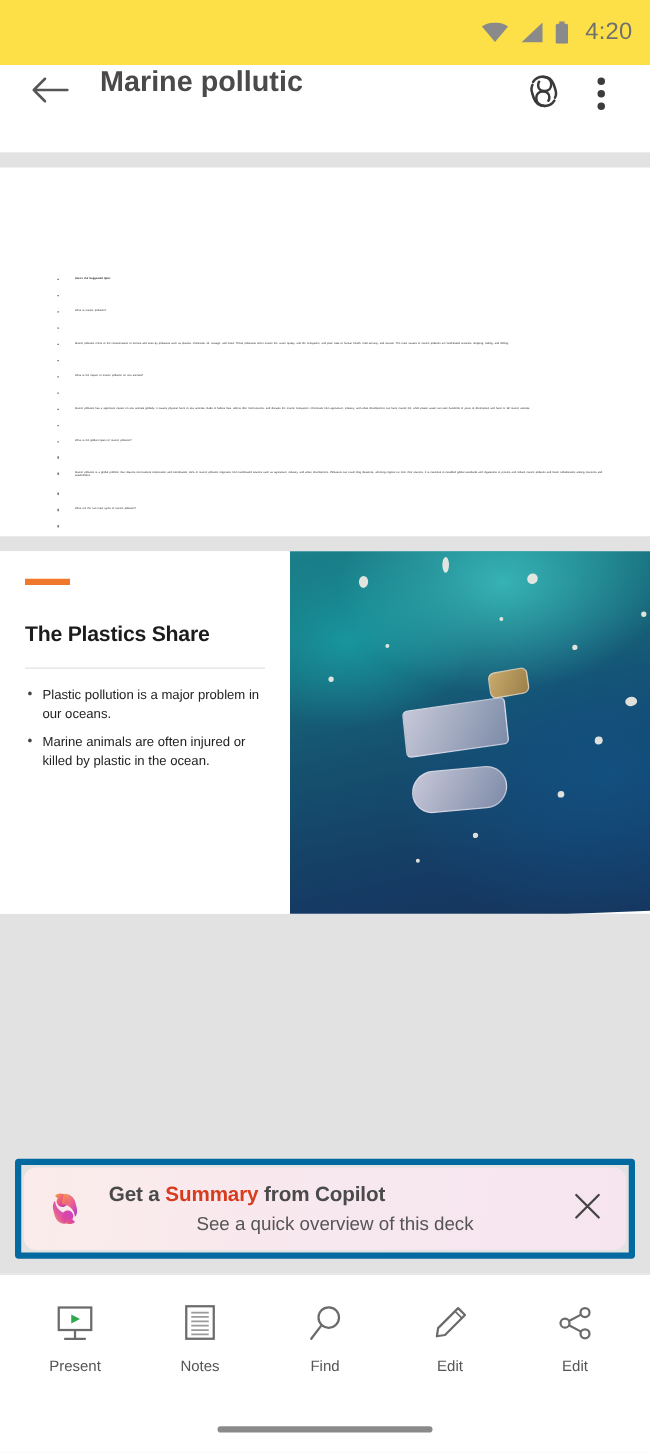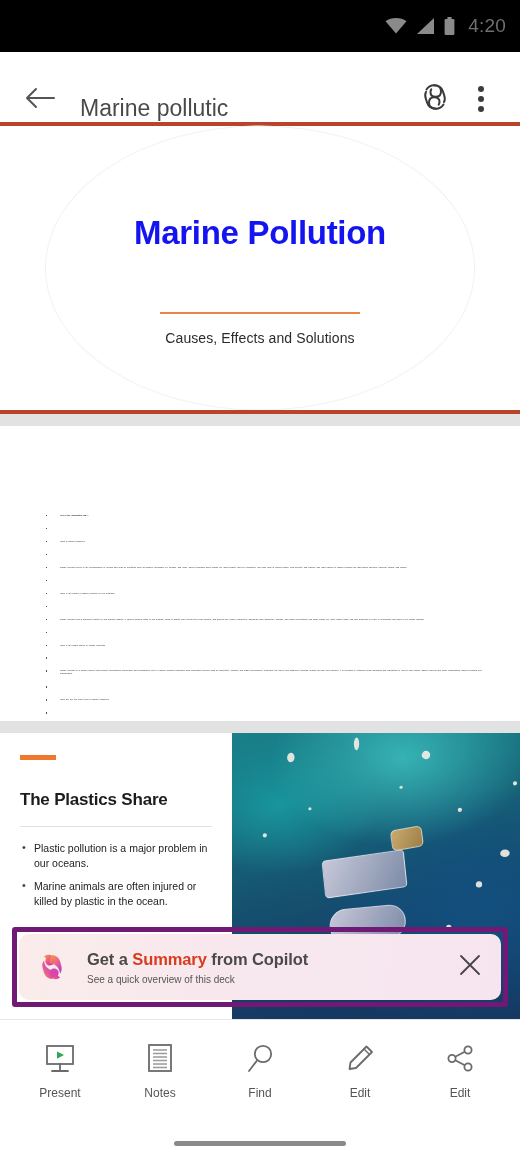--- a/index.html
+++ b/index.html
@@ -19,38 +19,39 @@
 
   
   .statusbar {
     height: 52px;
     flex: 0 0 52px;
     display: flex;
     align-items: center;
     justify-content: flex-end;
     padding-right: 14px;
     gap: 9px;
-    background: #000000;
+    background: #fde047;
   }
   .sb-icon { display: block; }
   .sb-time {
     font-size: 19px;
     color: #6f6f6f;
     letter-spacing: .2px;
     margin-left: 4px;
   }
 
   
   .appbar {
     height: 70px;
     flex: 0 0 70px;
     display: flex;
-    align-items: flex-end;
-    padding: 0 16px 0 18px;
+    align-items: flex-start;
+    padding: 0 16px 14px 18px;
     background: #ffffff;
+    font-weight: bold;
   }
   .back-btn {
     width: 44px; height: 44px;
     display: flex; align-items: center; justify-content: center;
     cursor: pointer;
   }
   .doc-title {
     flex: 1 1 auto;
     font-size: 23px;
     color: #4a4a4a;
@@ -234,21 +235,21 @@
   .bottle.b1 { left: 30%; top: 44%; width: 78px; height: 36px; transform: rotate(-6deg); }
   .bottle.b2 { left: 32%; top: 61%; width: 72px; height: 32px; border-radius: 16px; transform: rotate(-3deg); }
   .bottle.cap { left: 52%; top: 36%; width: 30px; height: 20px;
                 background: linear-gradient(120deg,#c9ab6d,#9c7f48); border-radius: 5px; transform: rotate(-8deg); }
 
   
   .banner-wrap {
     position: absolute;
     left: 12px; right: 12px;
     bottom: 12px;
-    border: 5px solid #701a75;
+    border: 5px solid #0369a1;
     border-radius: 3px;
     padding: 2px;
     background: transparent;
     z-index: 20;
   }
   .banner {
     display: flex;
     align-items: center;
     background: linear-gradient(100deg, #fbeceb 0%, #f7e7ef 55%, #f6e5ee 100%);
     border-radius: 10px;
@@ -262,23 +263,24 @@
   }
   .banner-text { flex: 1 1 auto; }
   .banner-title {
     font-size: 16.5px;
     color: #4a4a4a;
     letter-spacing: -.1px;
   }
   .banner-title .hl { color: #d83b1e; font-weight: bold; }
   .banner-title .b { font-weight: bold; }
   .banner-sub {
-    font-size: 10px;
+    font-size: 15px;
     color: #555;
     margin-top: 5px;
+    text-align: center;
   }
   .banner-close {
     width: 42px; height: 42px;
     flex: 0 0 42px;
     display: flex; align-items: center; justify-content: center;
     cursor: pointer;
   }
 
   
   .toolbar-sep { height: 1px; background: #e6e6e6; }
@@ -360,28 +362,20 @@
       <span class="kebab">
         <span></span>
           <span></span>
           <span></span>
       </span>
     </div>
   </div>
 
   <div class="slides">
 
-    <div class="slide slide1">
-      <div class="slide-rule-top"></div>
-      <div class="ellipse"></div>
-      <div class="s1-title">Marine Pollution</div>
-      <div class="s1-divider"></div>
-      <div class="s1-subtitle">Causes, Effects and Solutions</div>
-      <div class="slide-rule-bottom"></div>
-    </div>
 
     <div class="slide-gap"></div>
 
     <div class="slide slide2">
       <ul class="qa-list" id="qa-list">
           <li class="qa-item bold">Here's the Suggested Q&amp;A:</li>
           <li class="qa-item blank"></li>
           <li class="qa-item">What is marine pollution?</li>
           <li class="qa-item blank"></li>
           <li class="qa-item">Marine pollution refers to the contamination of oceans and seas by pollutants such as plastics, chemicals, oil, sewage, and noise. These pollutants affect marine life, water quality, and the ecosystem, and pose risks to human health, food security, and tourism. The main causes of marine pollution are land-based activities, shipping, fishing, and drilling.</li>

